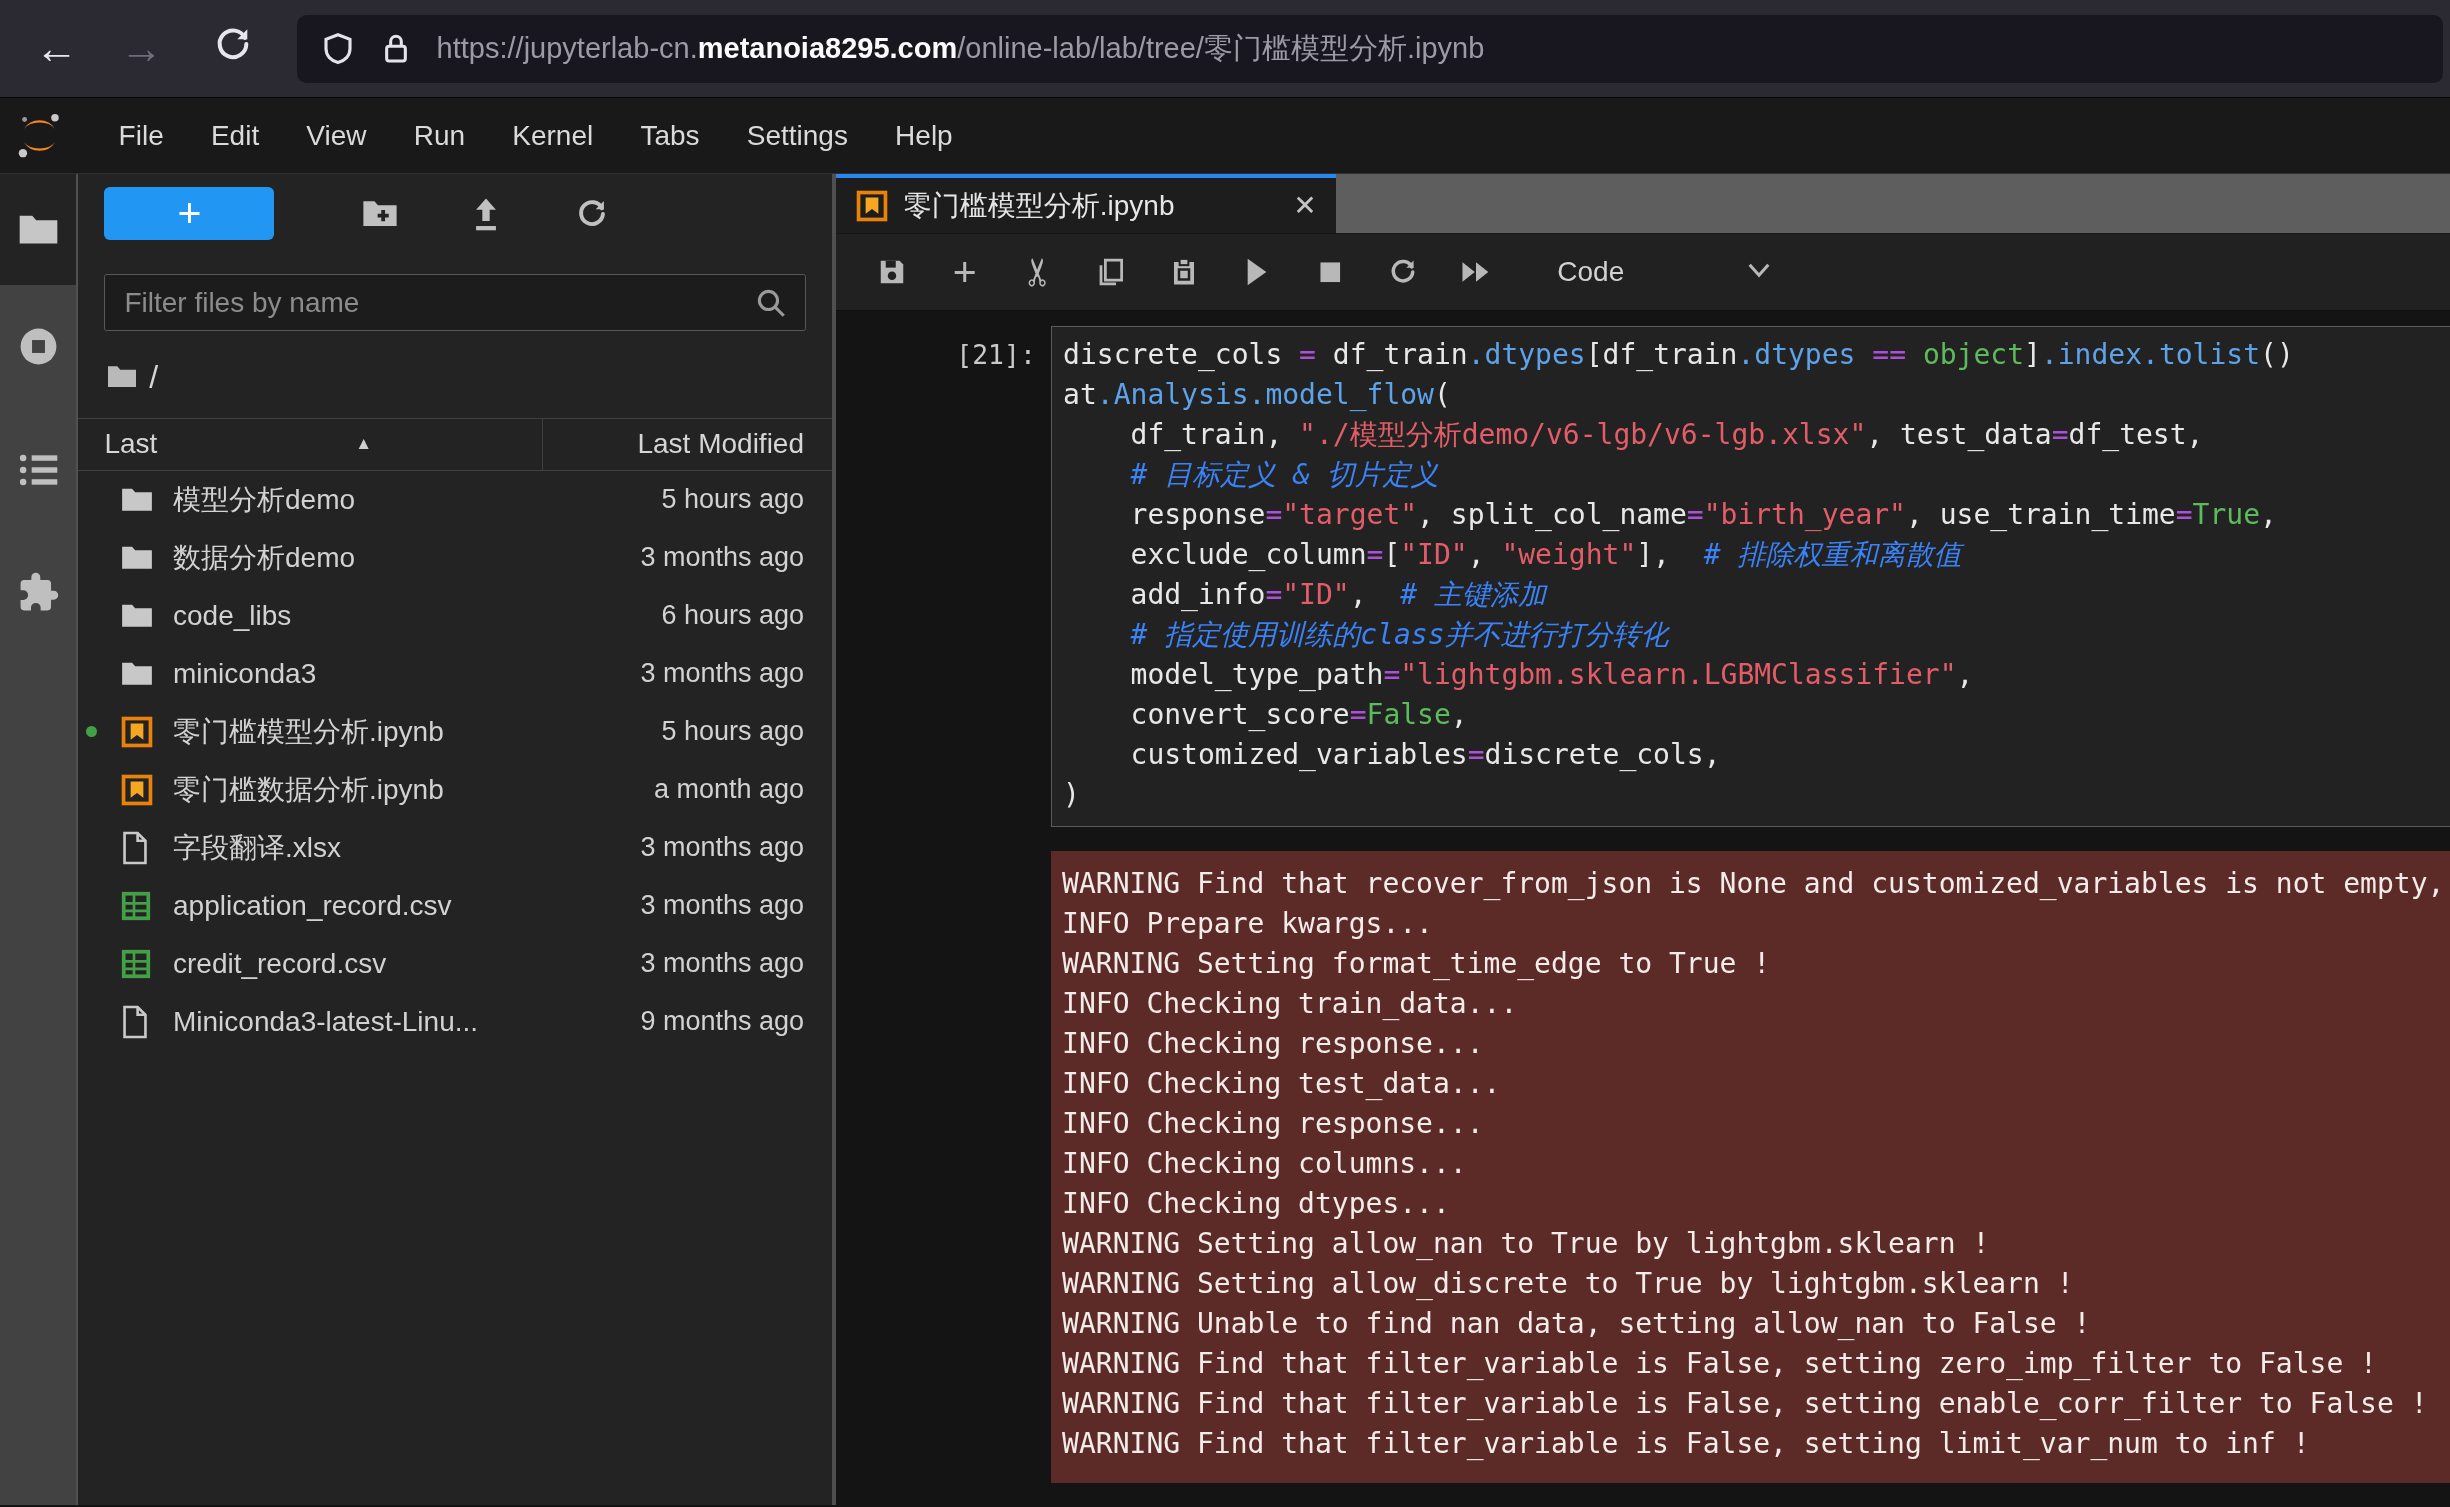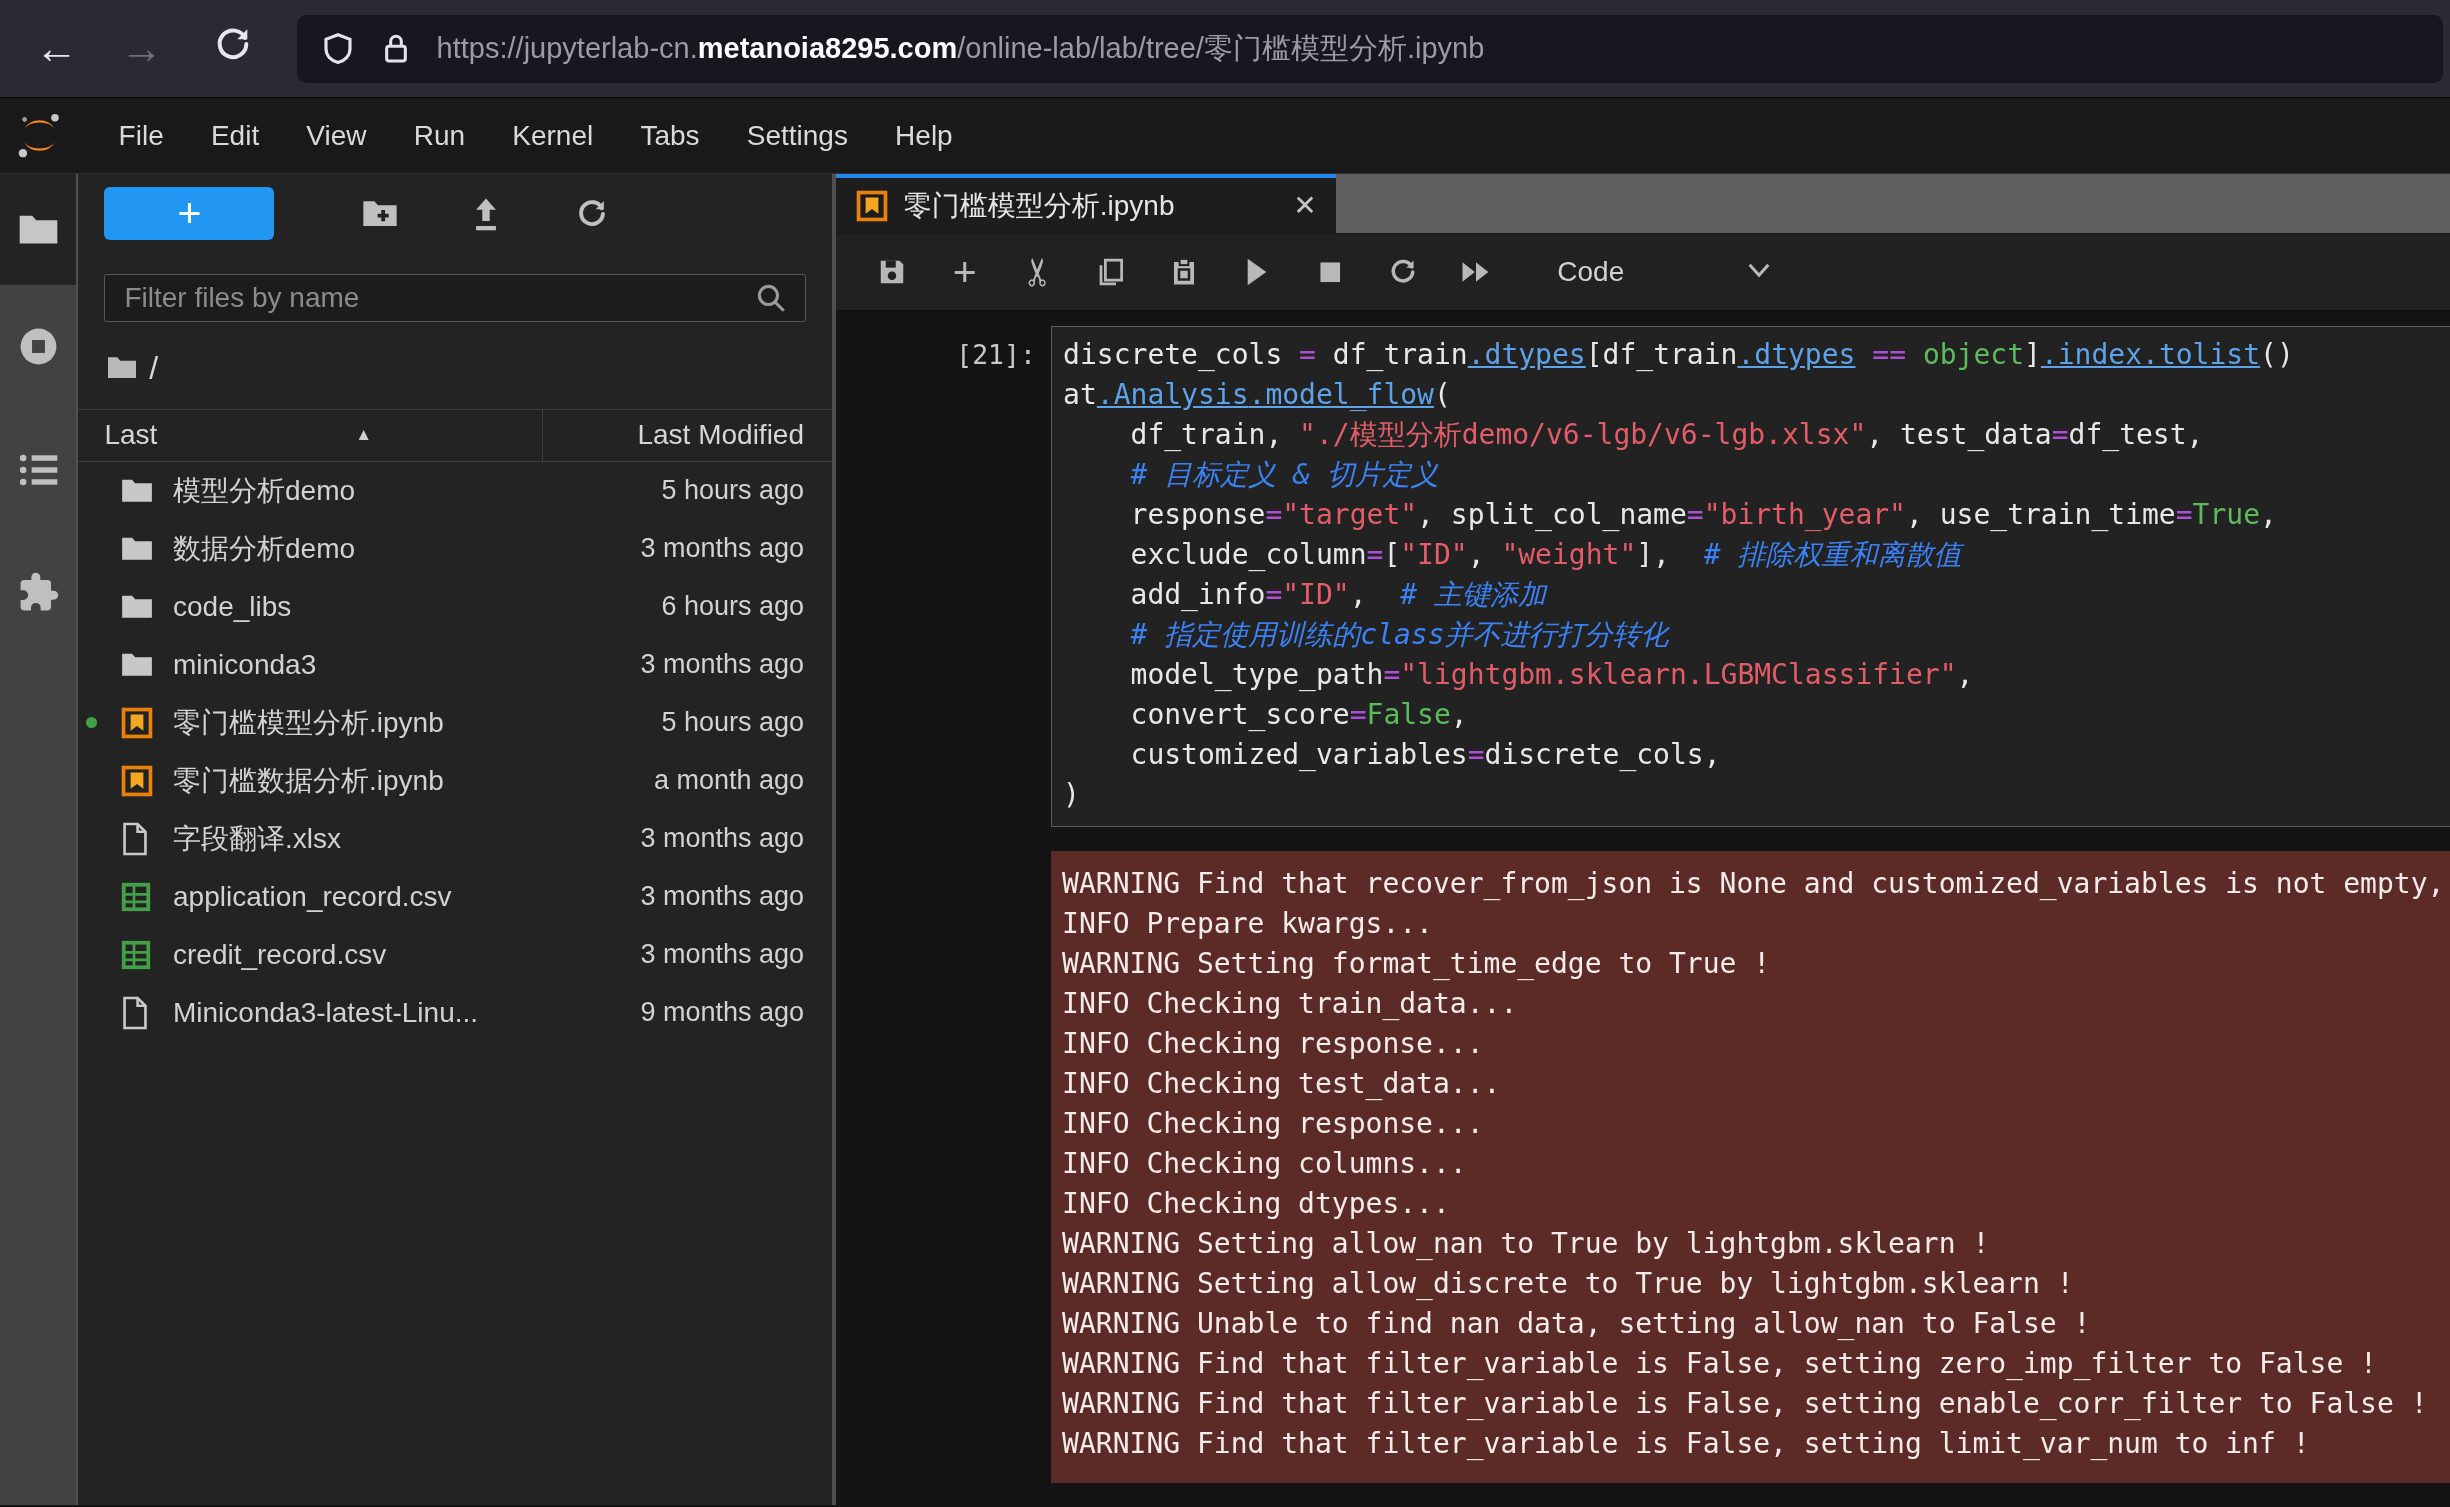--- a/index.html
+++ b/index.html
@@ -29,21 +29,21 @@
   .activity-strip{width:78px;background:#424242;border-right:2.8px solid #515151;display:flex;flex-direction:column;}
   .act-cell{height:123px;display:flex;align-items:center;justify-content:center;}
   .act-cell.first{height:111px;background:#232323;}
 
   .file-panel{width:754px;background:#232323;display:flex;flex-direction:column;position:relative;}
   .fb-toolbar{margin:13.2px 0 0 26.4px;display:flex;align-items:center;}
   .new-launcher{width:170px;height:53px;background:#2196f3;border-radius:5.7px;display:flex;
                 align-items:center;justify-content:center;color:#fff;font-size:41px;line-height:41px;}
   .fb-icon{margin-left:68px;display:flex;align-items:center;justify-content:center;width:38px;height:41px;}
   .fb-icon.firstgap{margin-left:87px;}
-  .filter-box{margin:34px 26.4px 0 26.4px;height:48px;border:1.9px solid #585858;background:#1c1c1c;
+  .filter-box{margin:34px 26.4px 0 26.4px;height:57px;border:1.9px solid #585858;background:#1c1c1c;
               border-radius:2.8px;display:flex;align-items:center;padding:0 17px;}
   .filter-box input{flex:1;background:transparent;border:none;outline:none;color:#bdbdbd;
                     font-size:28px;font-family:"Liberation Sans",sans-serif;}
   .filter-box input::placeholder{color:#8c8c8c;}
   .breadcrumb{margin:24.5px 0 0 28px;height:43px;display:flex;align-items:center;gap:11.3px;}
   .breadcrumb .slash{font-size:32px;color:#d6d6d6;}
   .listing-header{margin-top:19px;height:53px;border-top:0.9px solid #3f3f3f;border-bottom:0.9px solid #3f3f3f;
                   display:flex;align-items:stretch;font-size:28px;color:#d6d6d6;}
   .col-name{flex:1;display:flex;align-items:center;padding-left:26.4px;}
   .sort-arrow{font-size:17px;color:#cfcfcf;margin-left:198px;}
@@ -75,21 +75,21 @@
   .mode-label{font-size:28px;color:#d2d2d2;margin-left:24.5px;}
   .mode-chevron{margin-left:121px;}
 
   .nb-content{flex:1;padding-top:15px;overflow:hidden;}
   .cell-row{display:flex;}
   .prompt{width:215px;flex:0 0 auto;text-align:right;padding:13.2px 15px 0 0;color:#c9c9c9;
           font-family:"DejaVu Sans Mono",monospace;font-size:26.4px;}
   .editor{flex:1;background:#222222;border:1.9px solid #5c5c5c;border-right:none;
           padding:7.5px 0 11.3px 11.3px;overflow:hidden;}
   .cl{white-space:pre;font-family:"DejaVu Sans Mono",monospace;font-size:28px;line-height:40px;}
-  .cl .d{color:#e8e8e8;} .cl .o{color:#ad4fd9;} .cl .p{color:#5ea2e8;text-decoration:underline;}
+  .cl .d{color:#e8e8e8;} .cl .o{color:#ad4fd9;} .cl .p{color:#5ea2e8;}
   .cl .k{color:#5dbb5d;} .cl .s{color:#e25d68;} .cl .c{color:#3b82f6;font-style:italic;}
 
   .output-row{display:flex;margin-top:24.5px;}
   .out-gutter{width:215px;flex:0 0 auto;}
   .output{flex:1;background:#5c2b28;padding:13.2px 0 19px 11.3px;overflow:hidden;}
   .ol{white-space:pre;font-family:"DejaVu Sans Mono",monospace;font-size:28px;line-height:40px;color:#f3ece9;}
 </style>
 </head>
 <body>
 

